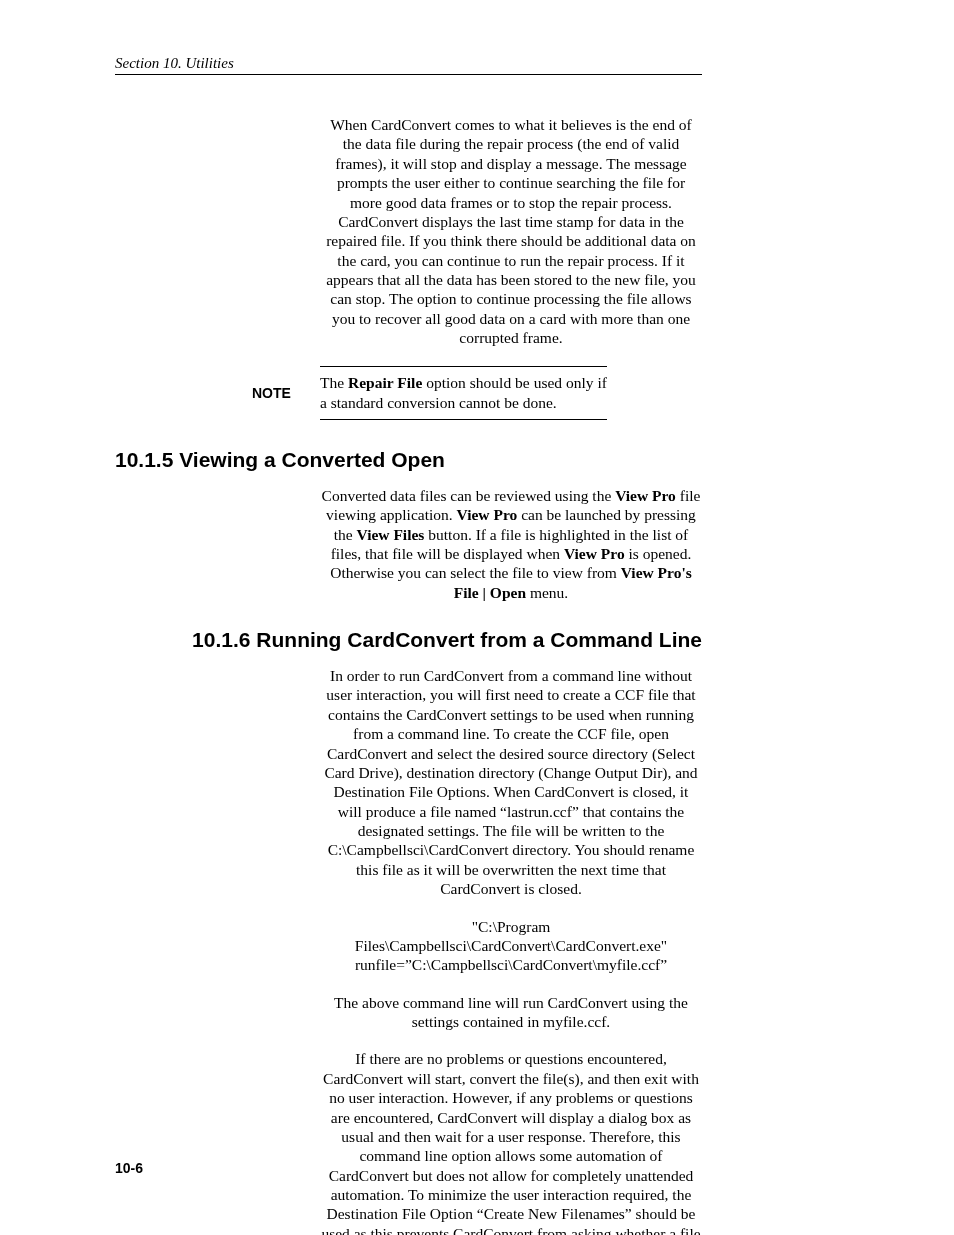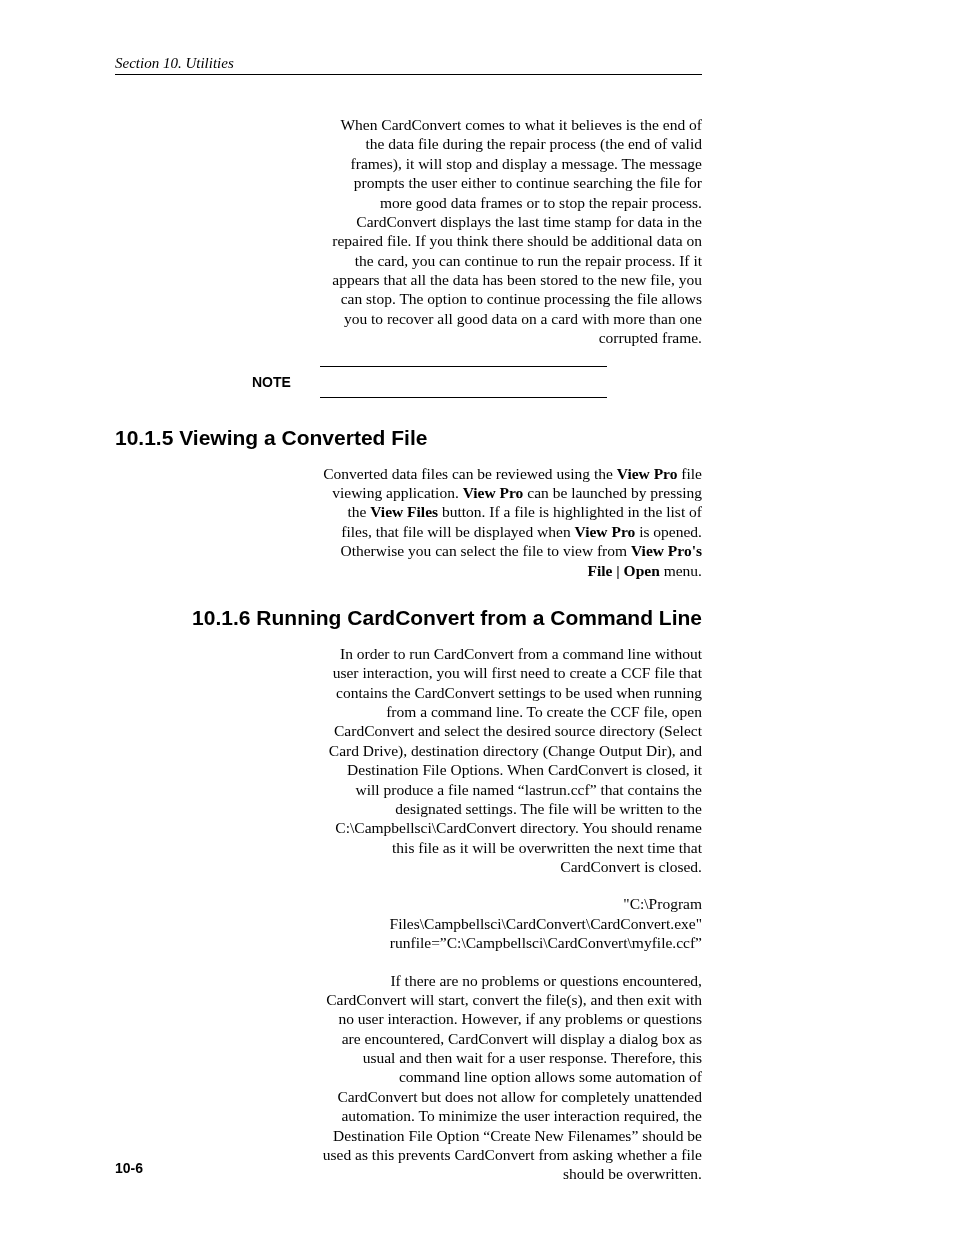--- a/index.html
+++ b/index.html
@@ -25,21 +25,21 @@
   .header-rule {
     border: none;
     border-top: 1px solid #000;
     margin: 0 0 40px 0;
   }
   .body-block {
     margin-left: 205px;
     margin-right: 0;
     font-size: 15.5px;
     line-height: 1.25;
-    text-align: right;
+    text-align: center;
   }
   .body-block p {
     margin: 0 0 18px 0;
   }
   .note-wrap {
     margin-left: 205px;
     margin-right: 95px;
     margin-top: 10px;
     margin-bottom: 28px;
   }
@@ -95,34 +95,38 @@
   <hr class="header-rule">
 
   <div class="body-block">
     <p>When CardConvert comes to what it believes is the end of the data file during the repair process (the end of valid frames), it will stop and display a message.  The message prompts the user either to continue searching the file for more good data frames or to stop the repair process.  CardConvert displays the last time stamp for data in the repaired file.  If you think there should be additional data on the card, you can continue to run the repair process.  If it appears that all the data has been stored to the new file, you can stop.  The option to continue processing the file allows you to recover all good data on a card with more than one corrupted frame.</p>
   </div>
 
   <div class="note-wrap">
     <hr class="note-rule">
     <div class="note-row">
       <div class="note-label">NOTE</div>
+      <div class="note-text">
+        <span>The </span><b>Repair File</b><span> option should be used only if a standard conversion cannot be done.</span>
+      </div>
     </div>
     <hr class="note-rule">
   </div>
 
-  <div class="h3">10.1.5  Viewing a Converted File</div>
+  <div class="h3">10.1.5  Viewing a Converted Open</div>
 
   <div class="body-block">
     <p>
       <span>Converted data files can be reviewed using the </span><b>View Pro</b><span> file viewing application.  </span><b>View Pro</b><span> can be launched by pressing the </span><b>View Files</b><span> button.  If a file is highlighted in the list of files, that file will be displayed when </span><b>View Pro</b><span> is opened.  Otherwise you can select the file to view from </span><b>View Pro's File | Open</b><span> menu.</span>
     </p>
   </div>
 
   <div class="h3" style="margin-top:26px;text-align:right;">10.1.6  Running CardConvert from a Command Line</div>
 
   <div class="body-block">
     <p>In order to run CardConvert from a command line without user interaction, you will first need to create a CCF file that contains the CardConvert settings to be used when running from a command line.  To create the CCF file, open CardConvert and select the desired source directory (Select Card Drive), destination directory (Change Output Dir), and Destination File Options. When CardConvert is closed, it will produce a file named “lastrun.ccf” that contains the designated settings. The file will be written to the C:\Campbellsci\CardConvert directory. You should rename this file as it will be overwritten the next time that CardConvert is closed.</p>
     <p>"C:\Program Files\Campbellsci\CardConvert\CardConvert.exe" runfile=”C:\Campbellsci\CardConvert\myfile.ccf”</p>
+    <p>The above command line will run CardConvert using the settings contained in myfile.ccf.</p>
     <p>If there are no problems or questions encountered, CardConvert will start, convert the file(s), and then exit with no user interaction. However, if any problems or questions are encountered, CardConvert will display a dialog box as usual and then wait for a user response. Therefore, this command line option allows some automation of CardConvert but does not allow for completely unattended automation. To minimize the user interaction required, the Destination File Option “Create New Filenames” should be used as this prevents CardConvert from asking whether a file should be overwritten.</p>
   </div>
 
   <div class="page-num">10-6</div>
 </div>
 
 </body></html>

